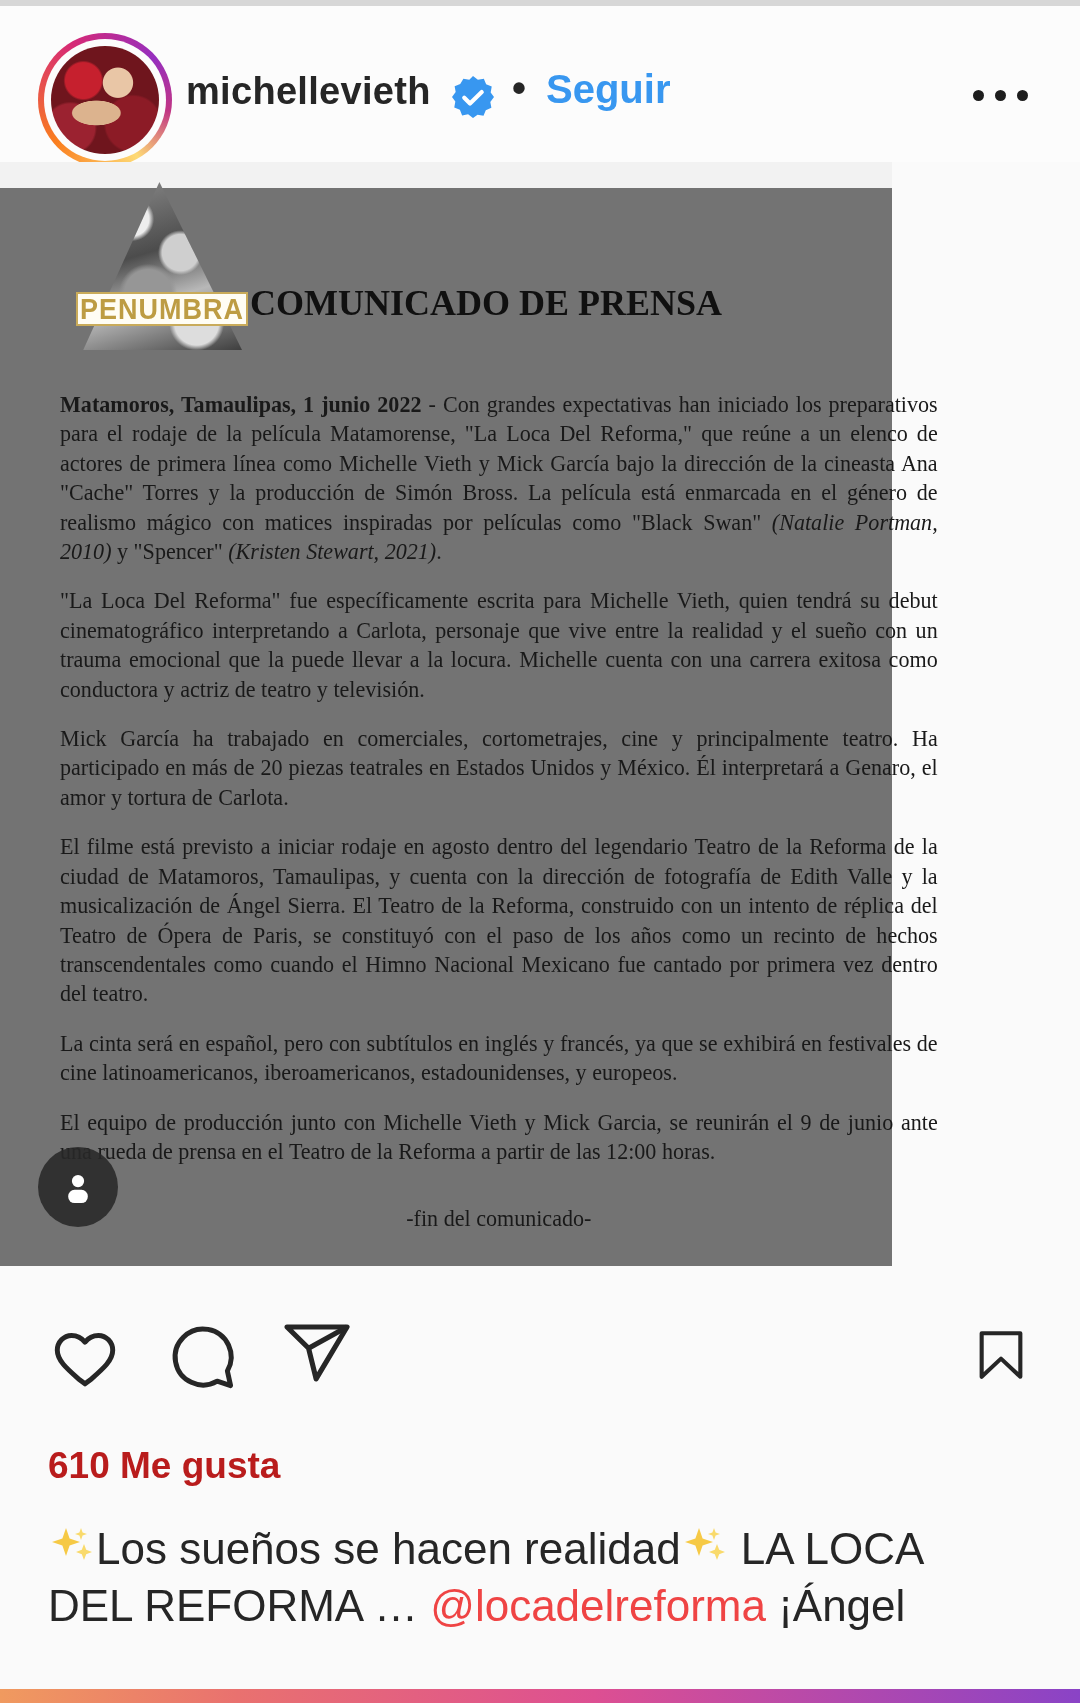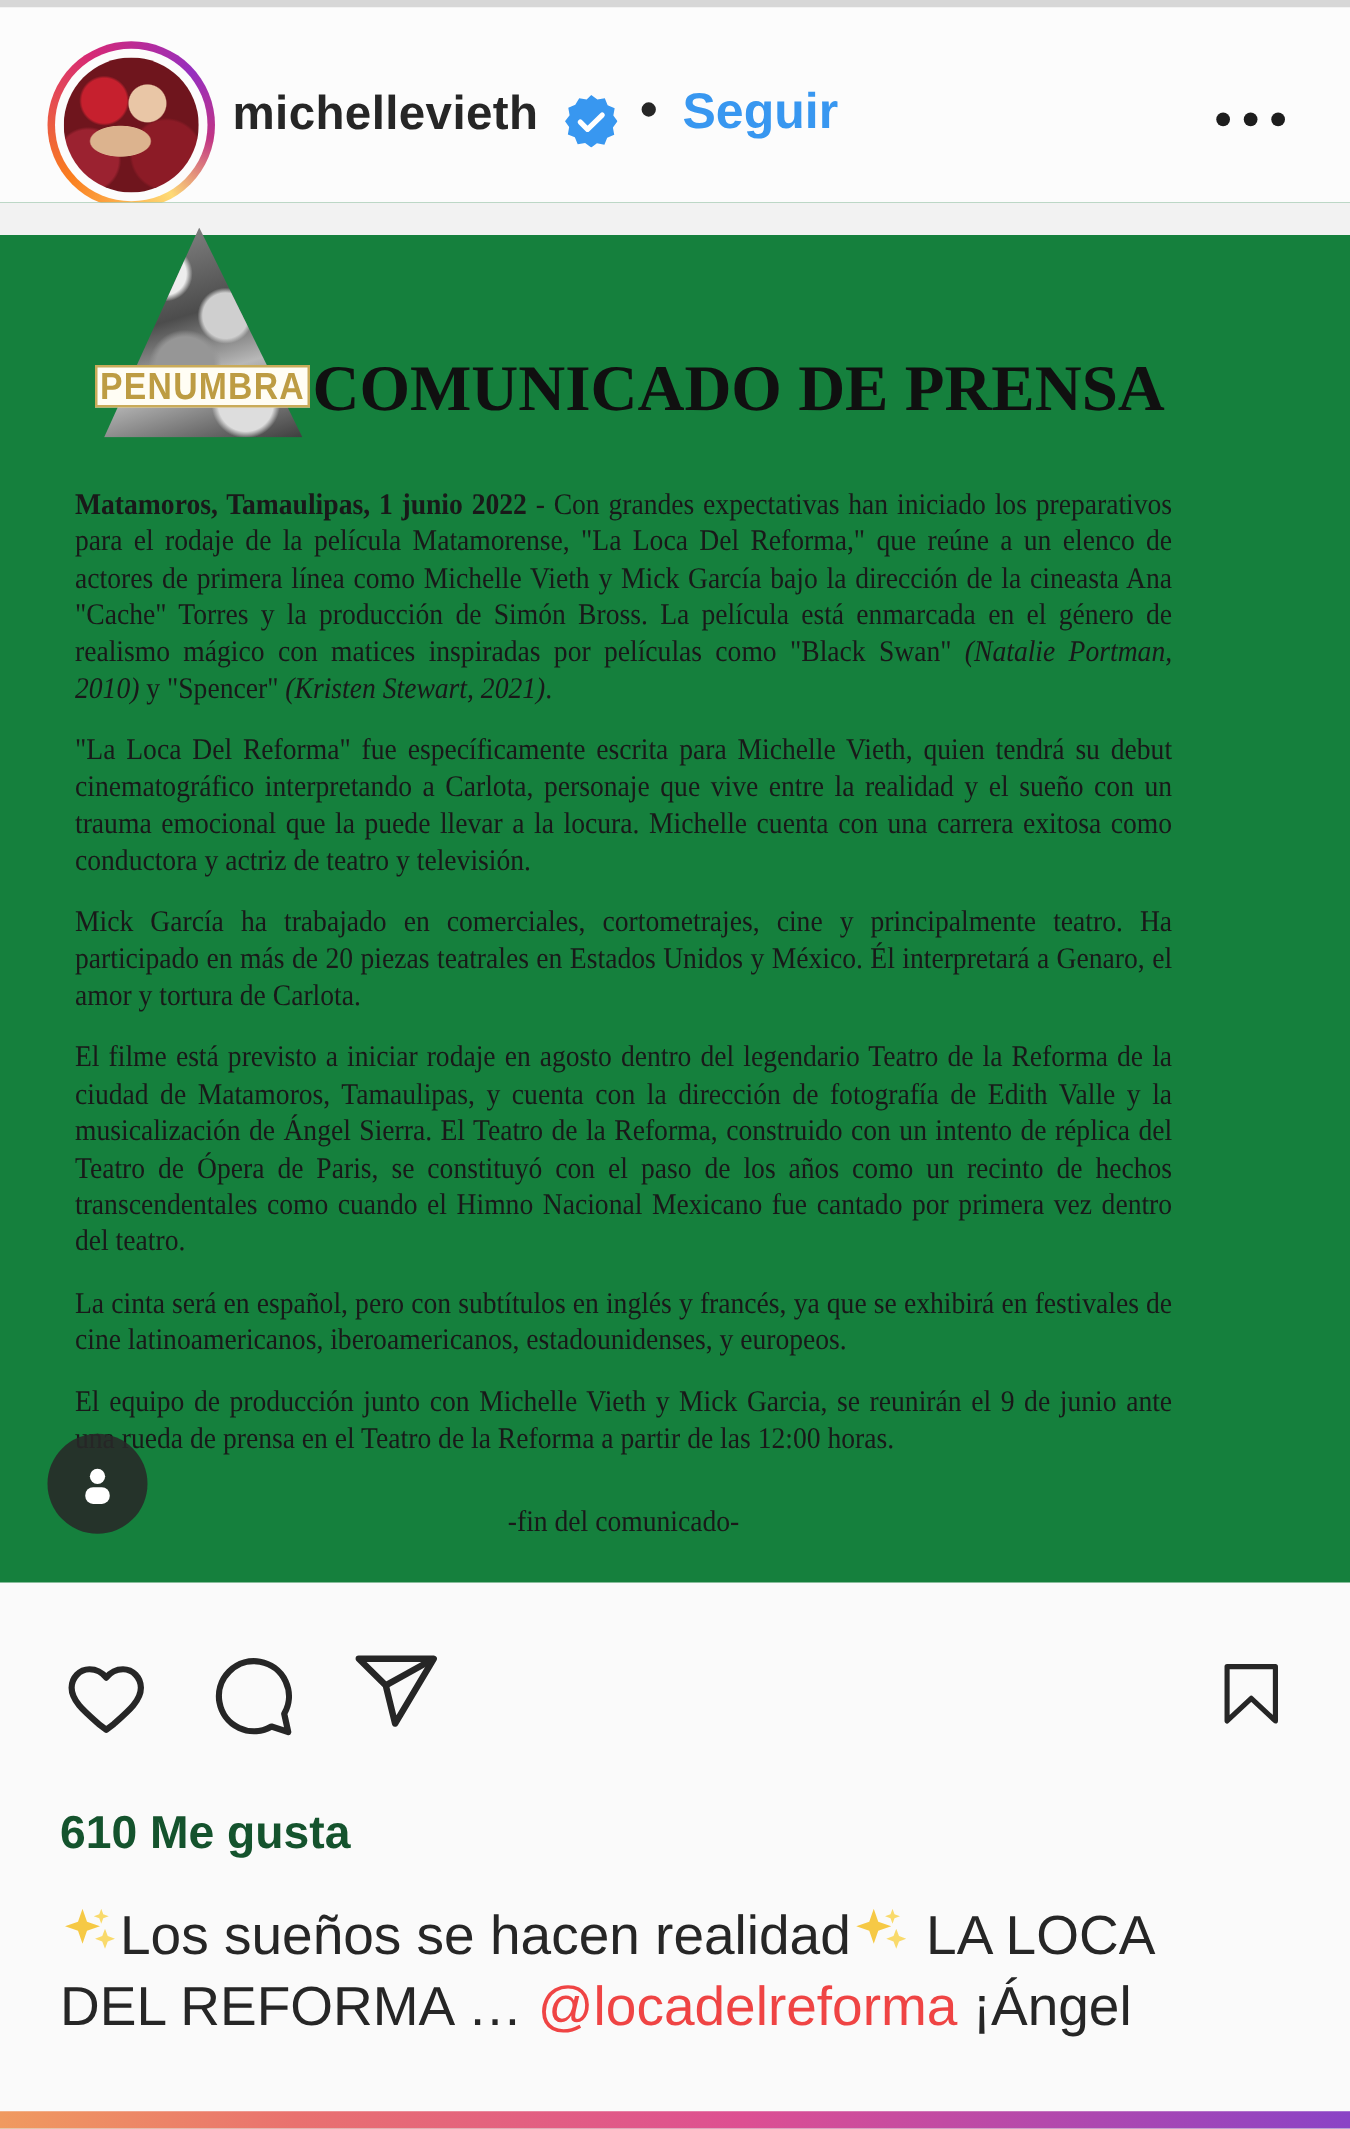--- a/index.html
+++ b/index.html
@@ -24,56 +24,56 @@
       radial-gradient(circle at 18% 76%, #9b2230 0 20%, rgba(155,34,48,0) 22%),
       #6f151d; }
   .username{ position:absolute; left:186px; top:64px; font-size:38px; font-weight:700; color:#262626; letter-spacing:.3px; }
   .badge-header{ position:absolute; left:452px; top:70px; width:42px; height:42px; }
   .sep-dot{ position:absolute; left:512px; top:60px; font-size:40px; font-weight:700; color:#262626; }
   .follow{ position:absolute; left:546px; top:61px; font-size:40px; font-weight:700; color:#3897f0;text-align:center; }
   .more-btn{ position:absolute; left:973px; top:84px; width:64px; height:20px; display:flex; gap:11px; cursor:pointer; }
   .more-btn i{ width:11px; height:11px; border-radius:50%; background:#1d1d1d; }
 
   
-  .photo{ position:absolute; top:162px; left:0; width:1080px; height:1104px; background:#15803d; }
+  .photo{ position:absolute; top:162px; left:0; width:892px; height:1104px; background:#737373; }
   .photo-band{ position:absolute; top:0; left:0; width:100%; height:26px; background:#f2f2f2; }
 
   .logo-triangle{ position:absolute; left:80px; top:20px; width:162px; height:168px;
     clip-path:polygon(49% 0, 100% 100%, 2% 100%);
     background:
       radial-gradient(circle at 32% 22%, #ededed 0 10%, rgba(237,237,237,0) 13%),
       radial-gradient(circle at 62% 42%, #cfcfcf 0 13%, rgba(207,207,207,0) 16%),
       radial-gradient(circle at 42% 66%, #969696 0 16%, rgba(150,150,150,0) 20%),
       radial-gradient(circle at 72% 84%, #dddddd 0 12%, rgba(221,221,221,0) 15%),
       linear-gradient(163deg,#8f8f8f 0%,#4c4c4c 42%,#b8b8b8 66%,#3e3e3e 100%); }
   .logo-band{ position:absolute; left:76px; top:130px; width:172px; height:34px;
     background:#fffdf4; border:2px solid #c9ab5a; display:flex; align-items:center; justify-content:center; }
   .logo-band span{ font-size:27px; font-weight:700; letter-spacing:1px; color:#bd9c43; transform:scaleY(1.12); }
 
   .doc-title{ position:absolute; left:250px; top:120px; white-space:nowrap;
-    font-family:"Liberation Serif", serif; font-weight:700; font-size:52px; color:#101010; }
+    font-family:"Liberation Serif", serif; font-weight:700; font-size:36px; color:#101010; }
 
   .doc-body{ position:absolute; left:60px; top:228px; width:954px;
     transform:scaleX(0.92); transform-origin:0 0;
     font-family:"Liberation Serif", serif; font-size:24px; line-height:29.4px;
     color:#191919; text-align:justify; }
   .doc-body p{ margin:0 0 20px 0; }
   .doc-body .fin{ text-align:center; margin-top:38px; margin-bottom:0; }
 
   .tag-people{ position:absolute; left:38px; top:985px; width:80px; height:80px; border-radius:50%;
     background:rgba(40,40,40,.88); display:flex; align-items:center; justify-content:center; cursor:pointer; }
 
   
   .icon-btn{ position:absolute; cursor:pointer; }
   .icon-heart{ left:48px; top:1322px; }
   .icon-comment{ left:166px; top:1322px; }
   .icon-share{ left:280px; top:1318px; }
   .icon-bookmark{ left:972px; top:1320px; }
 
-  .likes{ position:absolute; left:48px; top:1445px; font-size:37px; font-weight:700; color:#14532d; }
+  .likes{ position:absolute; left:48px; top:1445px; font-size:37px; font-weight:700; color:#b91c1c; }
 
   
   .caption{ position:absolute; left:48px; top:1520px; width:1000px;
     font-size:44px; line-height:57px; color:#262626; }
   .cap-user{ font-weight:700; letter-spacing:.3px; }
   .badge-cap{ width:34px; height:34px; vertical-align:-3px; margin:0 10px 0 10px; }
   .sparkle{ width:48px; height:48px; vertical-align:-8px; }
   .mention{ color:#ef4444; cursor:pointer; }
 
   .gradient-bar{ position:absolute; left:0; bottom:0; width:100%; height:14px;

